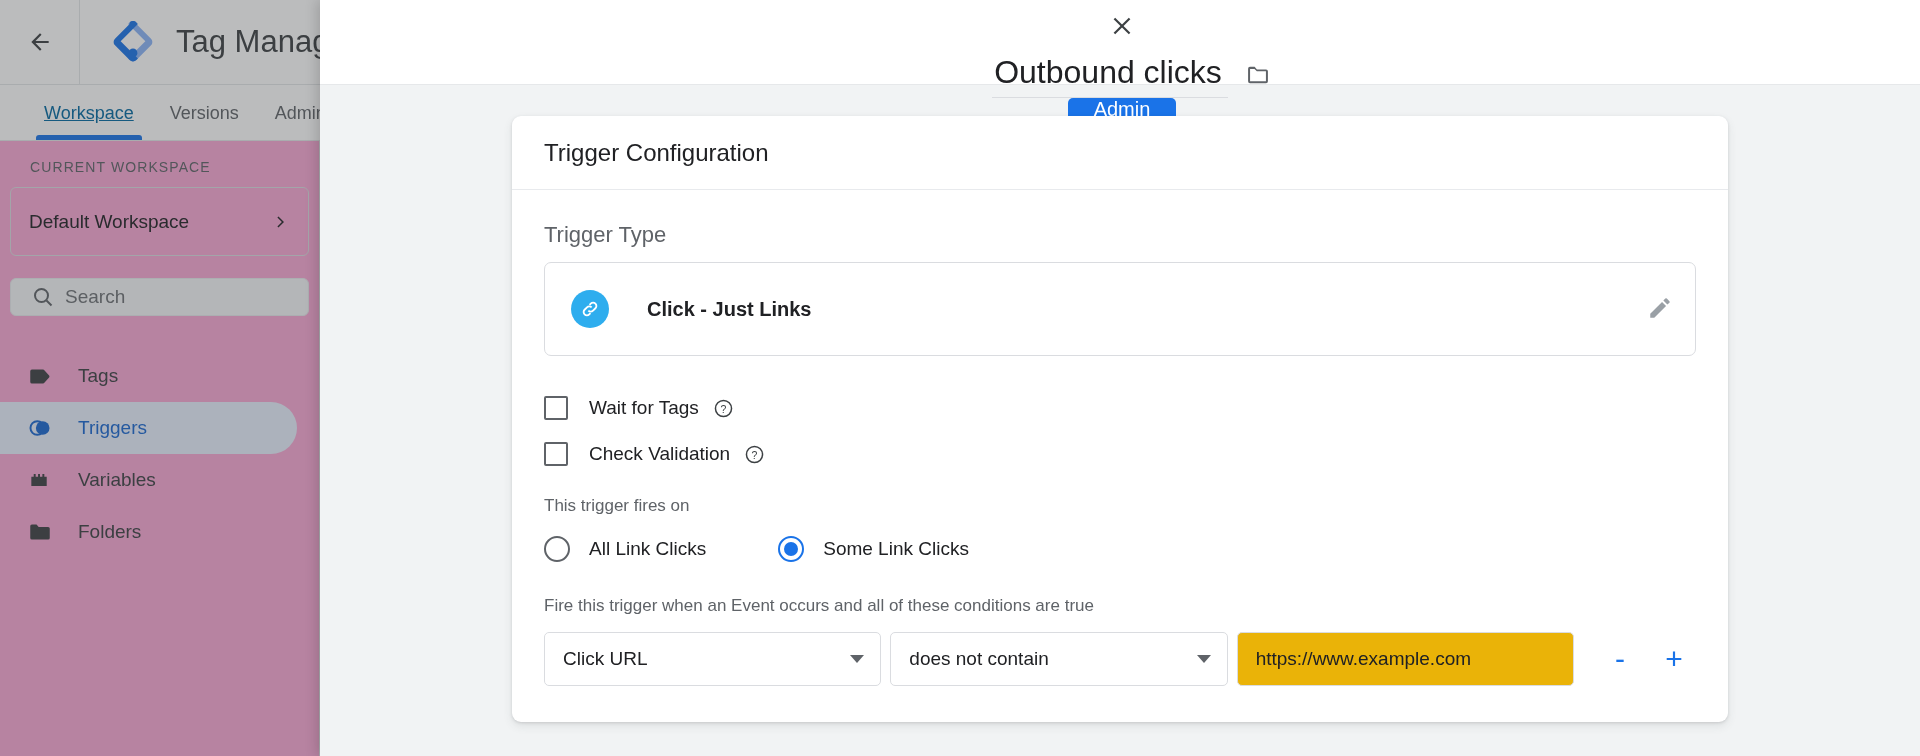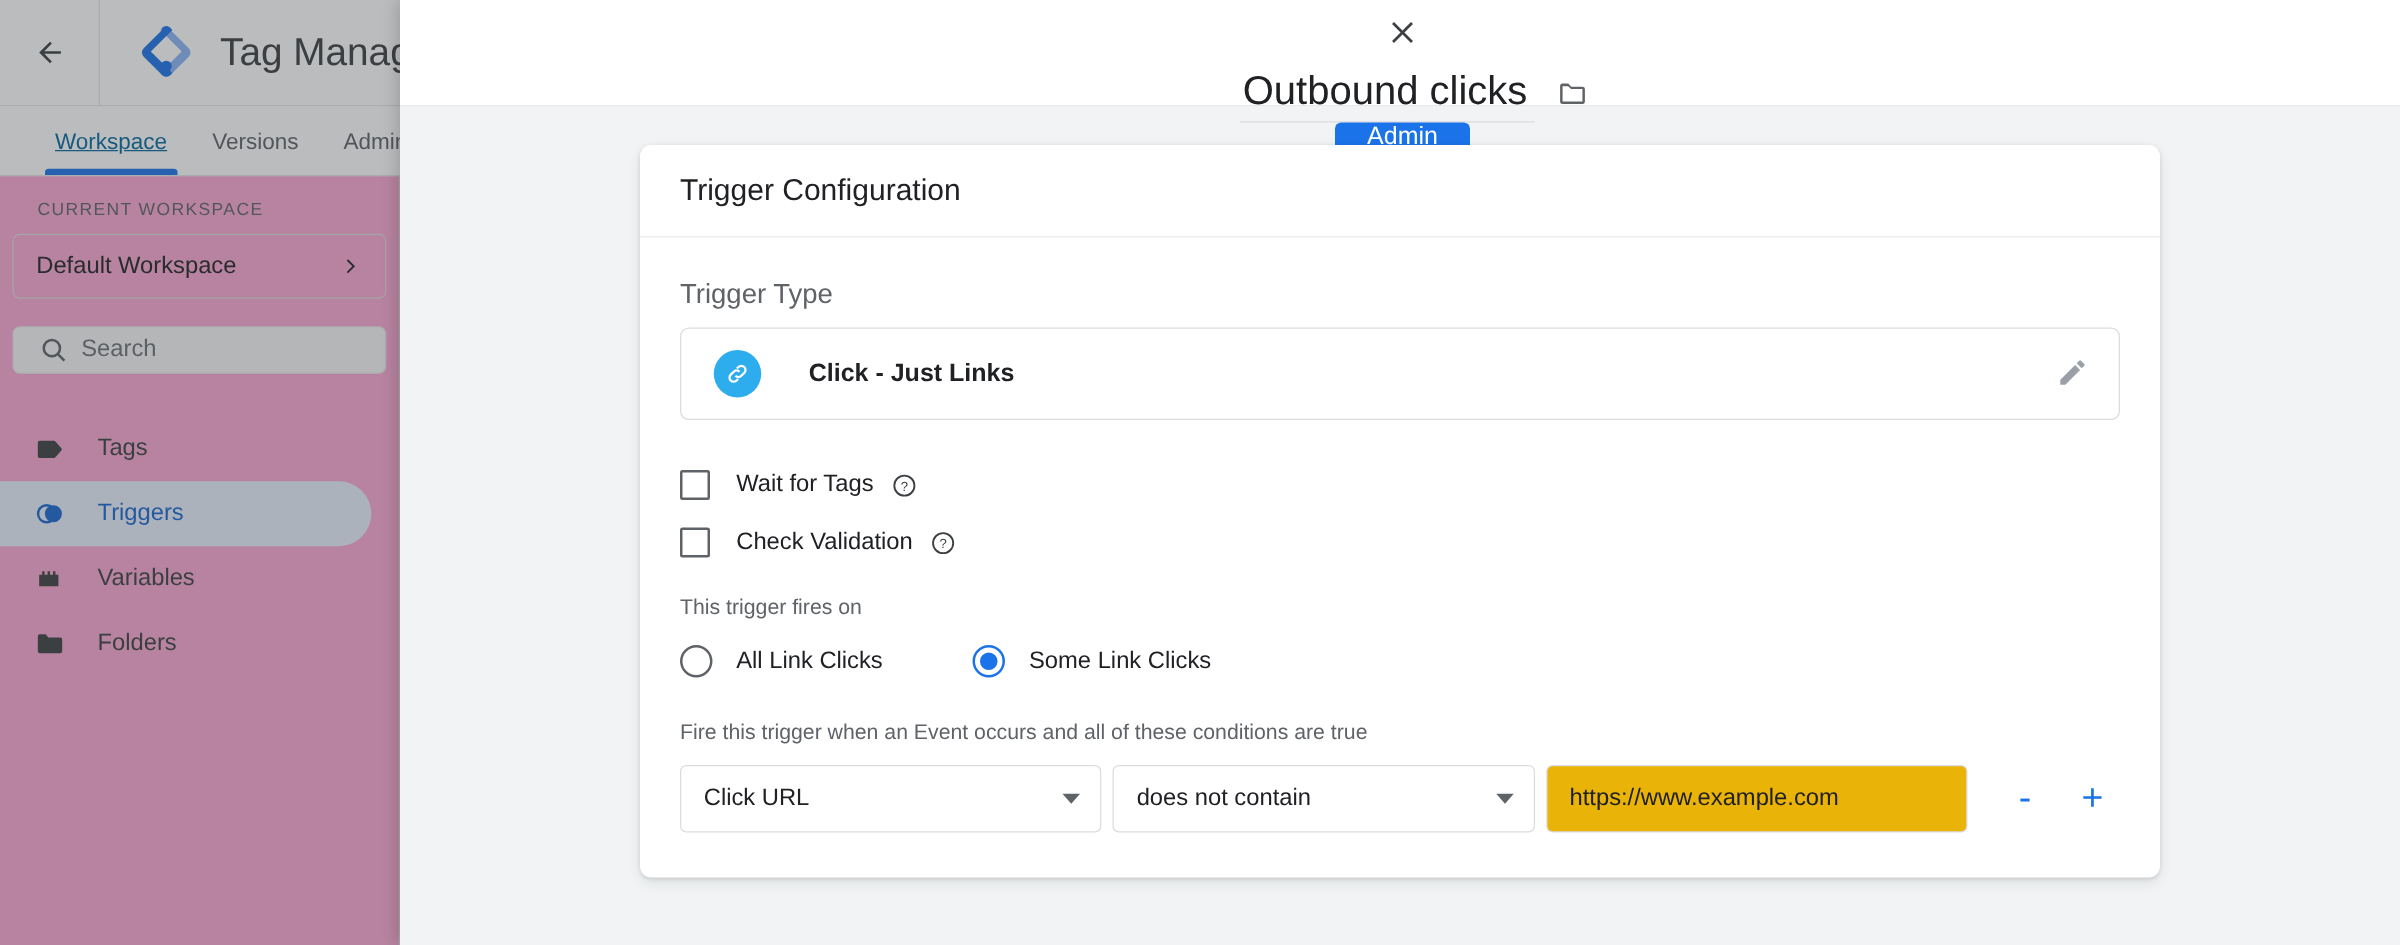--- a/index.html
+++ b/index.html
@@ -94,21 +94,21 @@
   }
   .ws-label {
     font-size: 14px;
     letter-spacing: 1.1px;
     color: #5f6368;
     font-weight: 500;
     padding: 0 30px 12px 30px;
   }
   .ws-box {
     margin: 0 10px;
-    height: 52px;
+    height: 69px;
     border: 1px solid #dadce0;
     border-radius: 6px;
     display: flex;
     align-items: center;
     justify-content: space-between;
     padding: 0 18px;
     cursor: pointer;
   }
   .ws-box-name { font-size: 19px; color: #202124; font-weight: 500; }
   .ws-box svg { width: 18px; height: 18px; fill: #202124; }
@@ -258,25 +258,26 @@
 
   .field-label {
     font-size: 22px;
     color: #5f6368;
     margin-bottom: 14px;
   }
 
   .trigger-type-box {
     border: 1px solid #dadce0;
     border-radius: 7px;
-    height: 74px;
+    height: 94px;
     display: flex;
     align-items: center;
     padding: 0 22px 0 26px;
     cursor: pointer;
+    text-align: right;
   }
   .tt-icon {
     width: 38px; height: 38px;
     border-radius: 50%;
     background: #2eadee;
     display: flex; align-items: center; justify-content: center;
     flex: none;
   }
   .tt-icon svg { width: 22px; height: 22px; fill: none; stroke: #ffffff; stroke-width: 2; }
   .tt-name {

